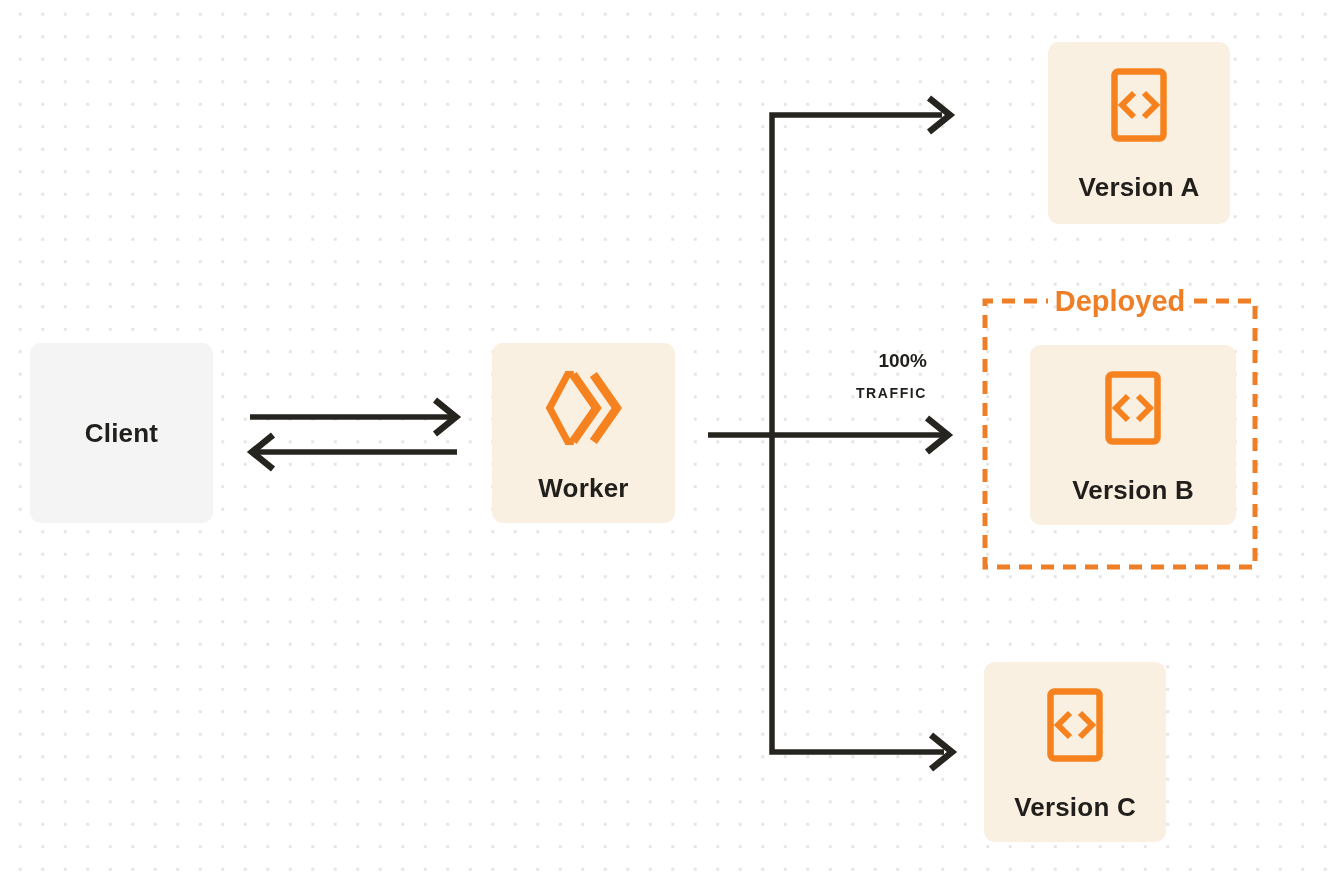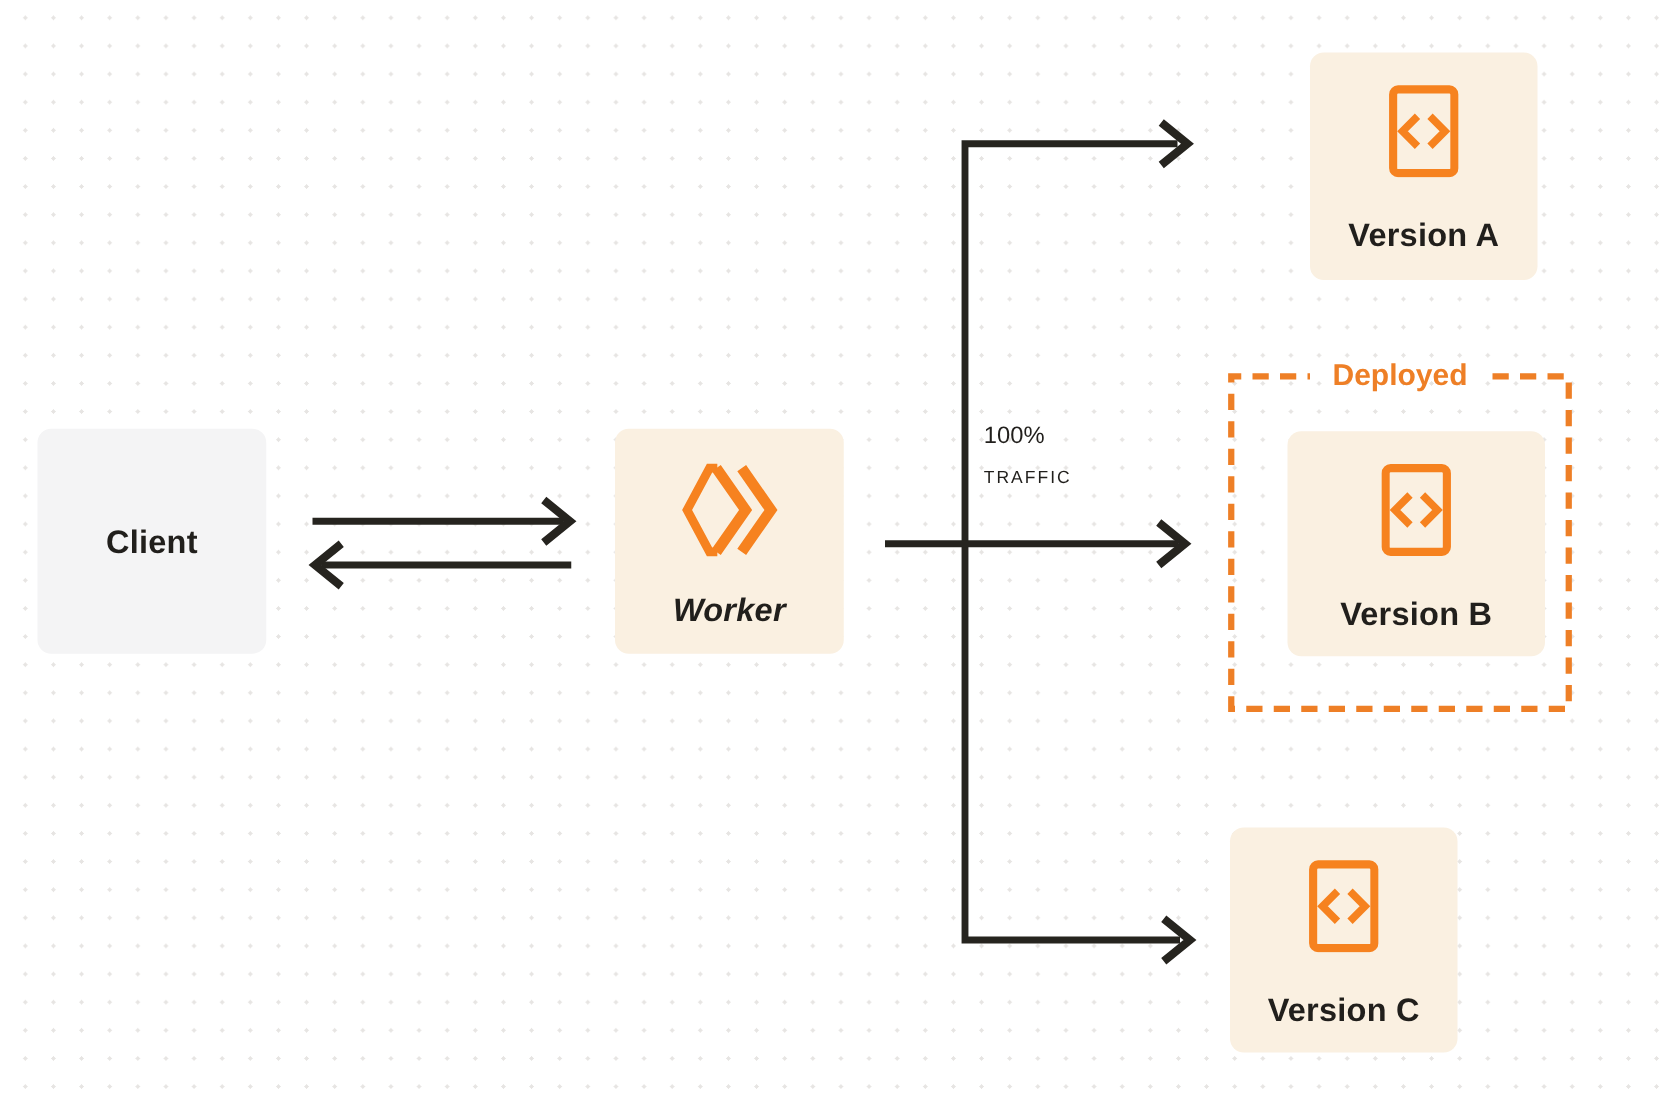--- a/index.html
+++ b/index.html
@@ -58,52 +58,51 @@
     background: var(--client-gray-bg);
   }
 
   .cream { background: var(--node-cream-bg); }
 
   .worker-box {
     left: 492px; top: 343px;
     width: 183px; height: 180px;
     justify-content: flex-start;
     padding-top: 25px;
-    font-style: italic;
   }
   .worker-box .icon-wrap { height: 80px; display: flex; align-items: center; }
   .worker-box .label { margin-top: 25px; }
 
   .version-box {
     justify-content: flex-start;
     padding-top: 26px;
     width: 182px; height: 180px;
   }
   .version-box .label { margin-top: 26px; }
   .version-a { left: 1028px; top: 42px; height: 182px; margin-left: 20px; }
   .version-b { left: 1030px; top: 345px; width: 206px; }
   .version-c { left: 984px; top: 662px; }
 
   .deployed-label {
     position: absolute;
     left: 1120px; top: 301px;
     transform: translate(-50%, -50%);
     font-weight: bold;
-    font-size: 24px;
+    font-size: 29px;
     color: var(--deployed-orange);
     white-space: nowrap;
   }
 
   .traffic-label {
     position: absolute;
-    left: 787px; top: 338px;
+    left: 787px; top: 350px;
     width: 140px;
-    text-align: left;
+    text-align: right;
     color: var(--text-dark);
-    font-weight: normal;
+    font-weight: bold;
   }
   .traffic-label .l1 { font-size: 19px; line-height: 22px; }
   .traffic-label .l2 { font-size: 14px; line-height: 22px; margin-top: 10px; letter-spacing: 1.6px; }
 </style>
 </head>
 <body>
 
 <div class="canvas">
 
   <svg class="overlay" viewBox="0 0 1338 878">

